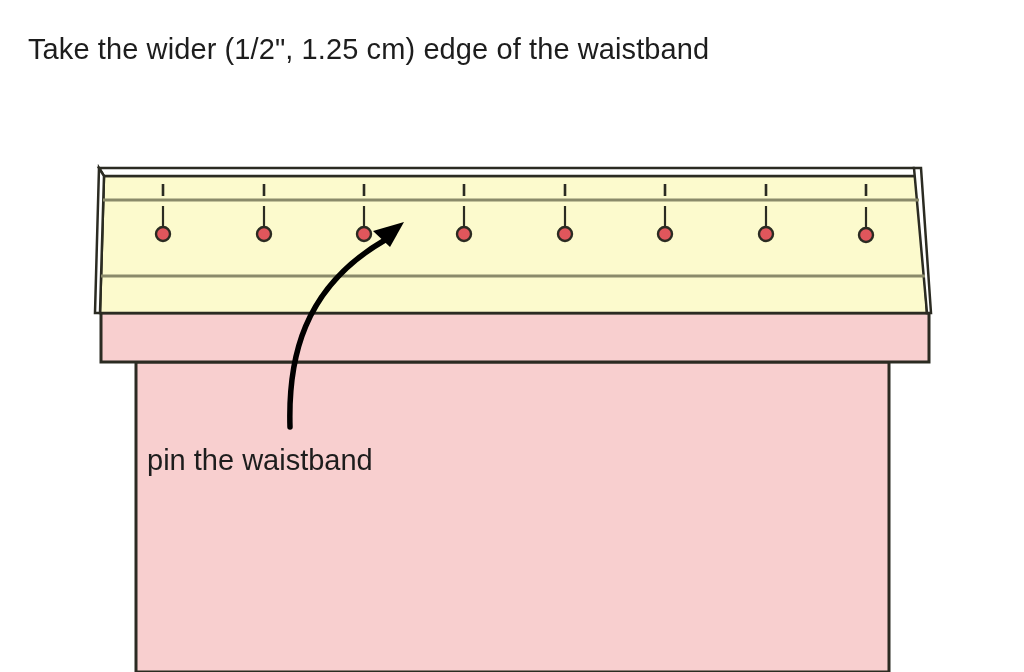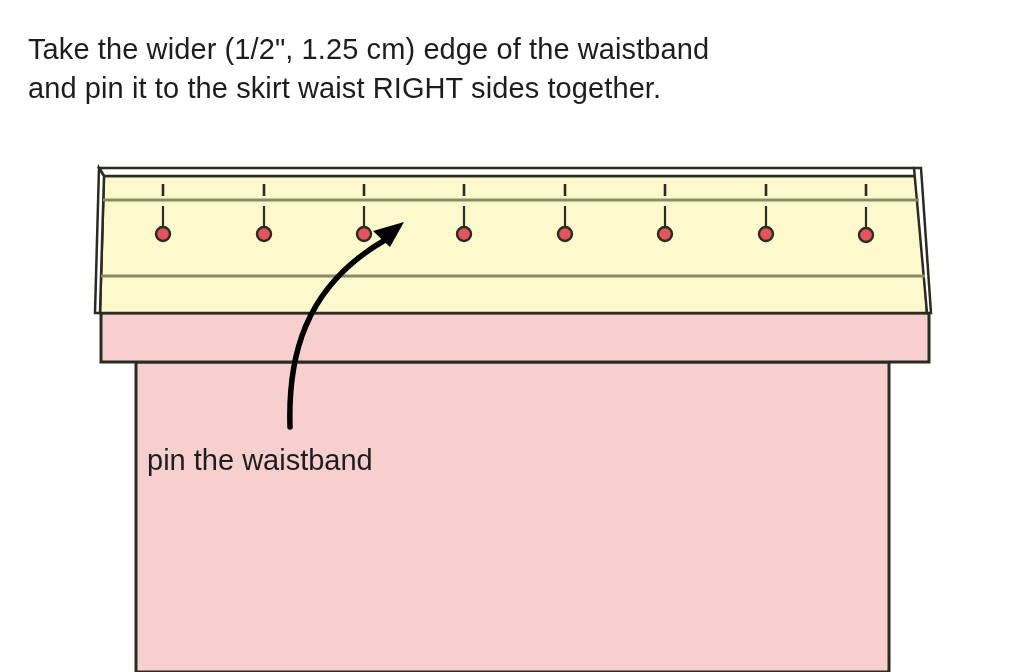--- a/index.html
+++ b/index.html
@@ -40,21 +40,20 @@
     font-family: "Liberation Sans", sans-serif;
     font-size: 29px;
     fill: #1d1d1d;
   }
 </style>
 </head>
 <body>
 
 <div id="instruction-text">
   <span class="line">Take the wider (1/2", 1.25 cm) edge of the waistband</span>
-  <span class="line">and pin it to the skirt waist RIGHT sides together.</span>
 </div>
 
 <svg id="diagram" viewBox="0 0 1024 672">
 
   <path id="skirt-body" d="M 136 362 L 889 362 L 889 672 L 136 672 Z" fill="#f8cfcf" stroke="#2b2b22" stroke-width="3"></path>
 
   <path id="skirt-band" d="M 101 313 L 929 313 L 929 362 L 889 362 L 136 362 L 101 362 Z" fill="#f8cfcf" stroke="#2b2b22" stroke-width="3"></path>
 
   <path id="waistband-body" d="M 104 176 L 918 176 L 927 313 L 100 313 Z" fill="#fcfacd" stroke="#2b2b22" stroke-width="2.5"></path>
 

